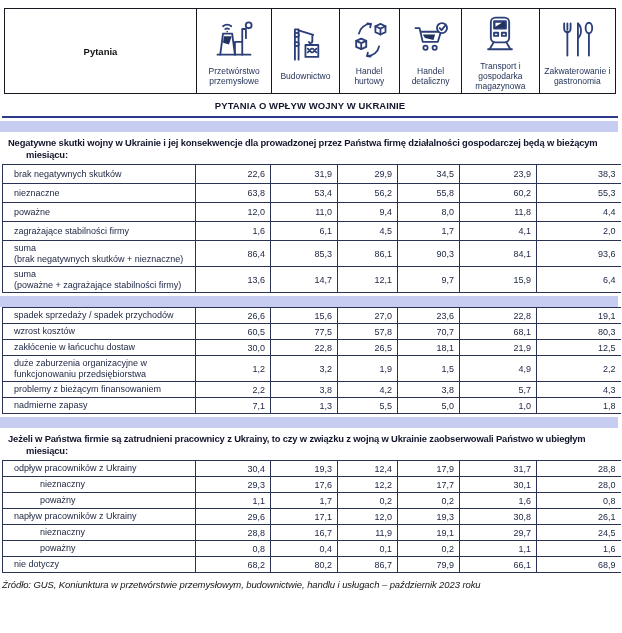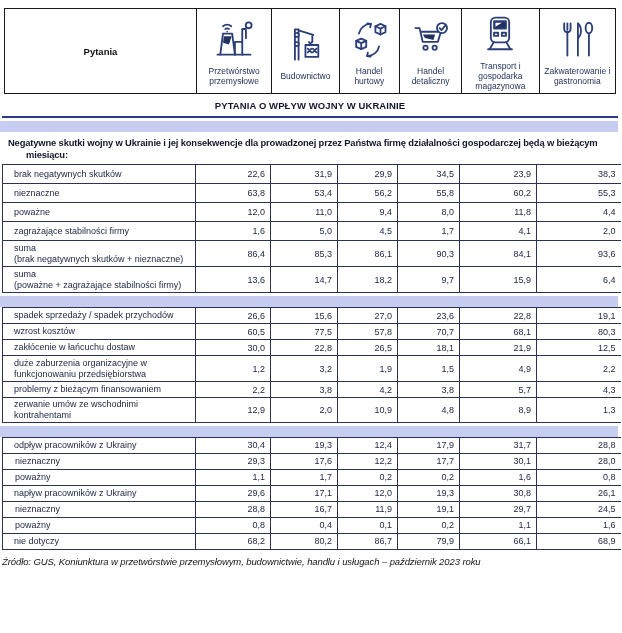--- a/index.html
+++ b/index.html
@@ -49,21 +49,21 @@
   .data-table{
     border-collapse:collapse;table-layout:fixed;width:618px;margin-left:2px;
     font-size:9px;color:var(--cell-ink);
   }
   .data-table td{
     border-top:1px solid var(--line);border-right:1px solid var(--line);
     padding:1px 4px;vertical-align:middle;
   }
   .data-table td:last-child{border-right:none;padding-left:32px;}
   .data-table td.lbl{border-left:1px solid var(--line);padding-left:11px;white-space:pre-line;line-height:1.2;}
-  .data-table td.lbl.indent{padding-left:12px;}
+  .data-table td.lbl.indent{padding-left:37px;}
   .data-table tr:last-child td{border-bottom:1px solid var(--line);}
   .data-table td.num{text-align:right;padding-right:5px;}
   .sec0 tr{height:19px;} .sec0 tr.dbl{height:26px;}
   .sec1 tr{height:16px;margin-top:7px;} .sec1 tr.dbl{height:26px;}
   .sec2 tr{height:16px;}
 
   .source-note{
     margin:6px 0 0 2px;font-style:italic;font-size:9.5px;color:#15151a;letter-spacing:-0.1px;
   }
   col.c0{width:193px;} col.c1{width:75px;} col.c2{width:67px;} col.c3{width:60px;}
@@ -233,42 +233,42 @@
             <td class="num">12,0</td>
             <td class="num">11,0</td>
             <td class="num">9,4</td>
             <td class="num">8,0</td>
             <td class="num">11,8</td>
             <td class="num">4,4</td>
           </tr>
           <tr>
             <td class="lbl">zagrażające stabilności firmy</td>
             <td class="num">1,6</td>
-            <td class="num">5,0</td>
+            <td class="num">6,1</td>
             <td class="num">4,5</td>
             <td class="num">1,7</td>
             <td class="num">4,1</td>
             <td class="num">2,0</td>
           </tr>
           <tr class="dbl">
             <td class="lbl">suma
 (brak negatywnych skutków + nieznaczne)</td>
             <td class="num">86,4</td>
             <td class="num">85,3</td>
             <td class="num">86,1</td>
             <td class="num">90,3</td>
             <td class="num">84,1</td>
             <td class="num">93,6</td>
           </tr>
           <tr class="dbl">
             <td class="lbl">suma
 (poważne + zagrażające stabilności firmy)</td>
             <td class="num">13,6</td>
             <td class="num">14,7</td>
-            <td class="num">18,2</td>
+            <td class="num">12,1</td>
             <td class="num">9,7</td>
             <td class="num">15,9</td>
             <td class="num">6,4</td>
           </tr>
         </tbody>
       </table>
       <div class="lavender-band"></div>
       <table class="data-table sec1">
         <colgroup>
           <col class="c0">
@@ -320,31 +320,32 @@
           <tr>
             <td class="lbl">problemy z bieżącym finansowaniem</td>
             <td class="num">2,2</td>
             <td class="num">3,8</td>
             <td class="num">4,2</td>
             <td class="num">3,8</td>
             <td class="num">5,7</td>
             <td class="num">4,3</td>
           </tr>
           <tr>
-            <td class="lbl">zerwanie umów ze wschodnimi kontrahentami</td>
-            <td class="num">12,9</td>
-            <td class="num">2,0</td>
-            <td class="num">10,9</td>
-            <td class="num">4,8</td>
-            <td class="num">8,9</td>
+            <td class="lbl">nadmierne zapasy</td>
+            <td class="num">7,1</td>
             <td class="num">1,3</td>
+            <td class="num">5,5</td>
+            <td class="num">5,0</td>
+            <td class="num">1,0</td>
+            <td class="num">1,8</td>
           </tr>
         </tbody>
       </table>
       <div class="lavender-band"></div>
+      <div class="section-heading">Jeżeli w Państwa firmie są zatrudnieni pracownicy z Ukrainy, to czy w związku z wojną w Ukrainie zaobserwowali Państwo w ubiegłym miesiącu:</div>
       <table class="data-table sec2">
         <colgroup>
           <col class="c0">
           <col class="c1">
           <col class="c2">
           <col class="c3">
           <col class="c4">
           <col class="c5">
           <col class="c6">
         </colgroup>

